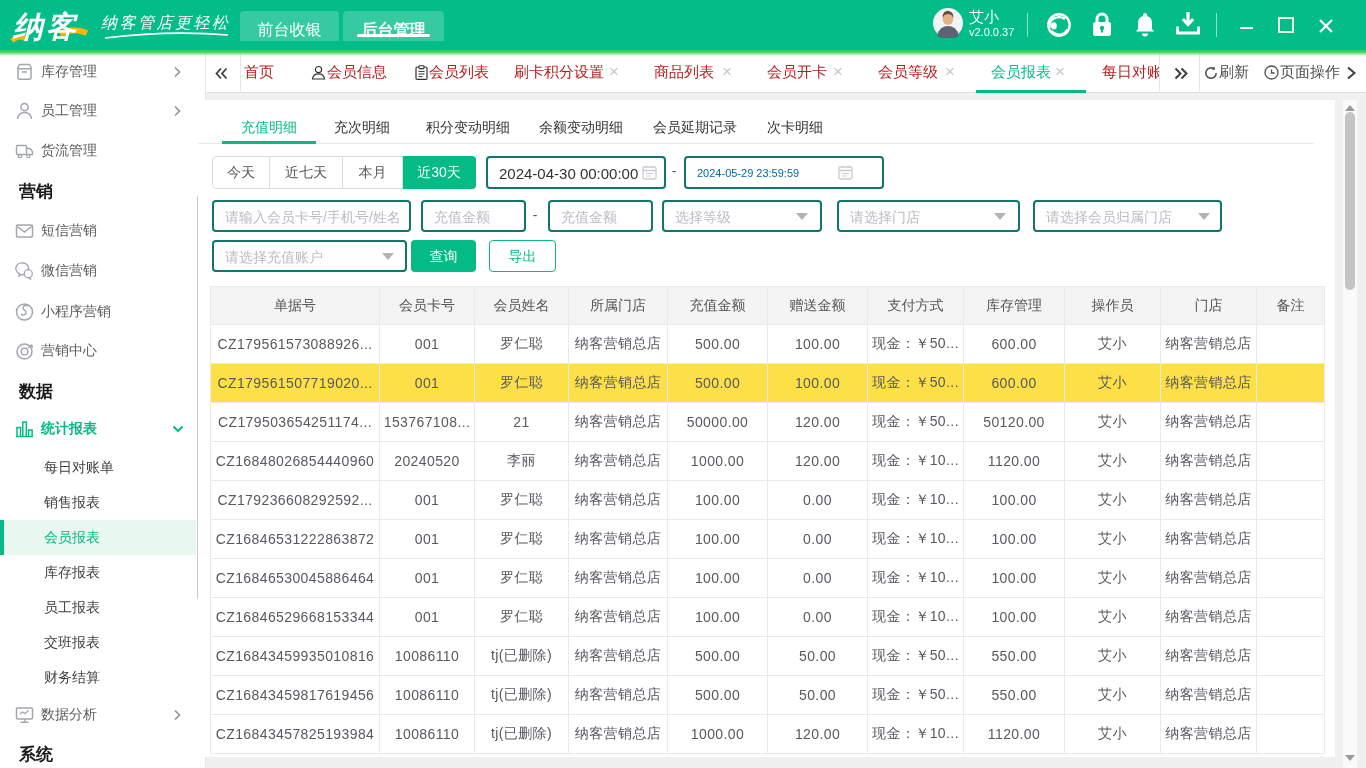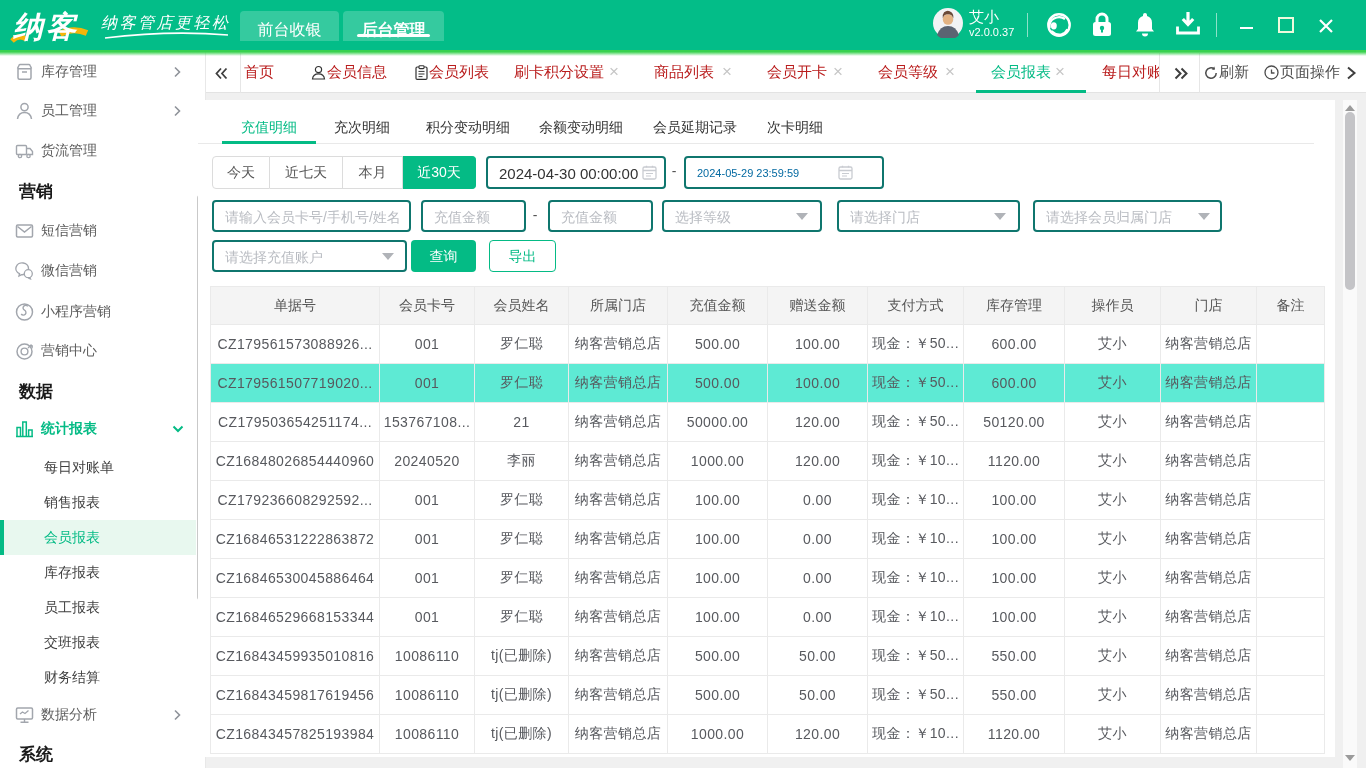--- a/index.html
+++ b/index.html
@@ -49,21 +49,21 @@
 
 .dbtn{top:56px;height:33px;border:1px solid #dcdcdc;border-left:none;background:#fff;font-size:14px;color:#555;text-align:center;line-height:31px;}
 .inp{border:2px solid #0f766e;border-radius:4px;background:#fff;font-size:14px;color:#b9bcc2;line-height:30px;padding-left:11px;white-space:nowrap;overflow:hidden;}
 .caret{position:absolute;width:0;height:0;border-left:6px solid transparent;border-right:6px solid transparent;border-top:7px solid #b0b3b8;}
 .gbtn{background:#04bb85;color:#fff;border-radius:4px;text-align:center;font-size:14px;}
 
 table{border-collapse:collapse;table-layout:fixed;}
 td,th{border:1px solid #eaeaea;font-size:14px;font-weight:normal;color:#57595e;text-align:center;overflow:hidden;white-space:nowrap;}
 th{background:#f4f4f4;color:#555;height:38px;}
 td{height:39px;letter-spacing:0.4px;}
-tr.alt td{background:#5eead4;}
+tr.alt td{background:#fde047;}
 
 #vsb{left:1343px;top:100px;width:14px;height:668px;background:#fafafa;}
 #vsbthumb{left:1345px;top:112px;width:10px;height:178px;background:#c4c4c7;border-radius:5px;}
 .arr{width:0;height:0;border-left:5px solid transparent;border-right:5px solid transparent;}
 .arrup{border-bottom:6px solid #9b9b9b;}
 .arrdn{border-top:6px solid #9b9b9b;}
 </style>
 </head>
 <body>
 <div id="header" class="abs">

